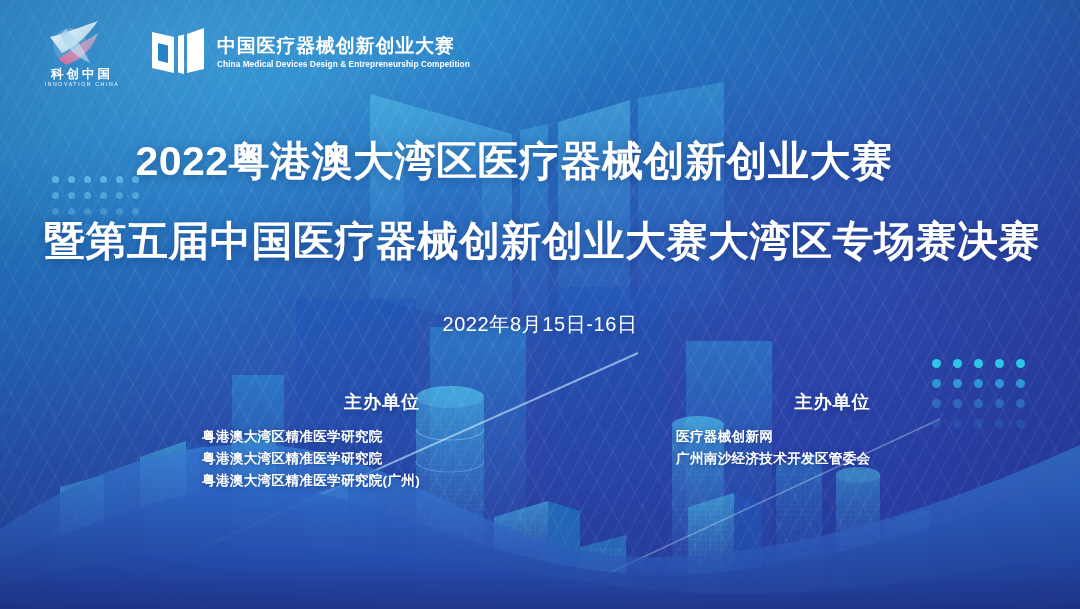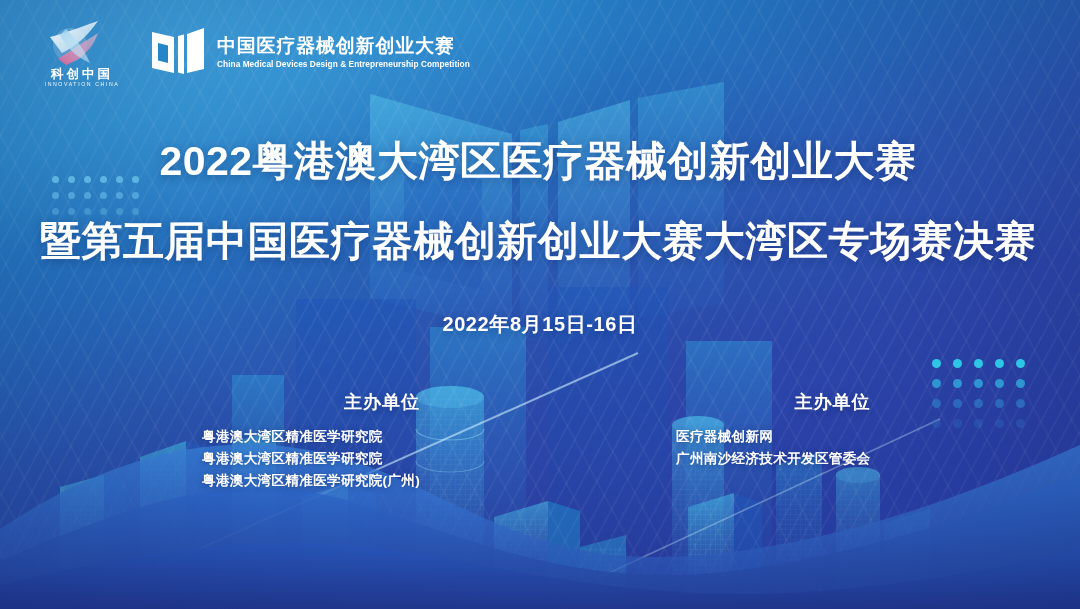--- a/index.html
+++ b/index.html
@@ -85,28 +85,27 @@
   .cmd-cn { font-size: 19px; font-weight: 700; letter-spacing: .8px; }
   .cmd-en { font-size: 8.3px; font-weight: 700; letter-spacing: .05px; margin-top: 5px; white-space: nowrap; }
 
   
   .content { position: absolute; inset: 0; z-index: 7; }
 
   .title1, .title2 {
     position: absolute; width: 1028px; text-align: center;
     color: #ffffff; font-weight: 700; white-space: nowrap;
     text-shadow: 0 2px 10px rgba(10,30,90,.38);
-    padding-left: 24px;
   }
   .title1 { top: 134px; font-size: 41px; letter-spacing: .5px; }
-  .title2 { top: 214px; font-size: 41px; letter-spacing: .5px; }
+  .title2 { top: 214px; font-size: 41px; letter-spacing: .5px; margin-left: 28px; }
 
   .date {
     position: absolute; top: 311px; width: 1080px; text-align: center;
-    color: #ffffff; font-size: 20px; font-weight: 700; letter-spacing: .6px;
+    color: #ffffff; font-size: 20px; font-weight: 400; letter-spacing: .6px;
     text-shadow: 0 2px 8px rgba(10,30,90,.4);
   }
 
   .org-block { position: absolute; color: #ffffff; }
   #org-left  { left: 202px; top: 390px; }
   #org-right { left: 676px; top: 390px; }
   .org-head {
     font-size: 18px; font-weight: 700; letter-spacing: 1px; margin-bottom: 12px;
     text-shadow: 0 2px 7px rgba(10,30,90,.45);
     text-align: right;

